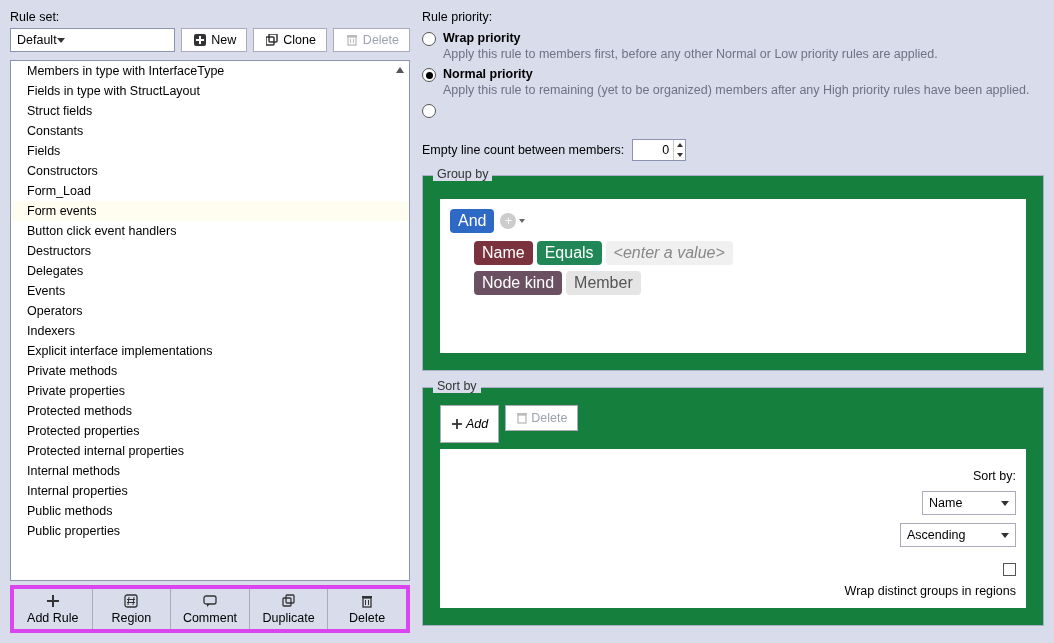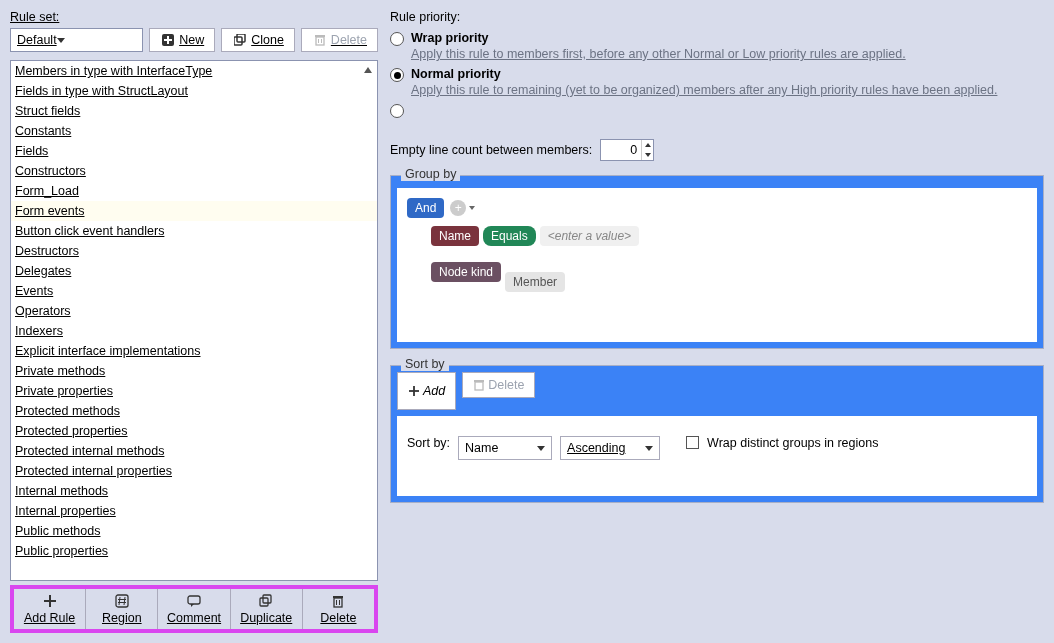--- a/index.html
+++ b/index.html
@@ -1,61 +1,61 @@
 <!DOCTYPE html>
 <html><head>
 <meta charset="utf-8">
 <style>
 * { box-sizing: border-box; font-family: "Segoe UI", Arial, sans-serif; font-size: 12.5px; }
 body { margin: 0; background: #d8dceb; padding: 10px; color: #000; }
 .main { display: flex; gap: 12px; height: 623px; }
-.left { width: 368px; display: flex; flex-direction: column; text-decoration: underline; }
+.left { width: 400px; display: flex; flex-direction: column; }
 .right { flex: 1; display: flex; flex-direction: column; }
 .label { color: #000; margin-bottom: 4px; }
 .top-row { display: flex; gap: 6px; margin-bottom: 8px; align-items: stretch; }
 .dropdown { background: #fff; border: 1px solid #8b93b0; height: 24px; display: flex; align-items: center; padding: 0 6px; flex: 1; cursor: pointer; }
 .dropdown-sm { background: #fff; border: 1px solid #aab; height: 24px; display: flex; align-items: center; padding: 0 6px; justify-content: space-between; cursor: pointer; }
 .caret-down { width: 0; height: 0; border-left: 4px solid transparent; border-right: 4px solid transparent; border-top: 5px solid #333; }
 .btn { background: #fff; border: 1px solid #aab; height: 24px; display: flex; align-items: center; justify-content: center; gap: 3px; padding: 0 10px; cursor: pointer; }
 .btn.disabled { color: #9ca3af; cursor: default; }
 .rule-list { flex: 1; background: #fff; border: 1px solid #8b93b0; overflow-y: auto; position: relative; }
-.rule-item { padding: 3px 4px; cursor: pointer; }
+.rule-item { padding: 3px 16px; cursor: pointer; }
 .rule-item.selected { background: #fffdf0; }
 .scroll-arrow { position: absolute; right: 2px; top: 2px; width: 14px; height: 14px; display:flex; align-items:center; justify-content:center; }
 .bottom-btns { display: flex; border: 4px solid #d946ef; margin-top: 4px; }
 .bbtn { flex: 1; text-align: center; padding: 4px 0; border-right: 1px solid #aab; cursor: pointer; display:flex; flex-direction:column; align-items:center; gap:2px; }
 .bbtn:last-child { border-right: none; }
 .ico { width: 16px; height: 16px; display: flex; align-items: center; justify-content: center; }
 .radio-group { margin-bottom: 2px; }
 .radio-row { display: flex; align-items: flex-start; gap: 7px; padding: 3px 0; }
 .radio { width: 14px; height: 14px; border: 1px solid #555; border-radius: 50%; display: flex; align-items: center; justify-content: center; flex-shrink: 0; margin-top: 1px; cursor:pointer; background:#fff;}
 .radio.sel::after { content: ""; width: 7px; height: 7px; background: #000; border-radius: 50%; }
 .radio-text strong { font-weight: 600; }
-.radio-desc { color: #6c7384; margin-top: 2px; text-decoration: underline; }
-.fieldset { border: 1px solid #a8afc6; background: #3b82f6; padding: 6px; margin-top: 8px; position: relative; }
+.radio-desc { color: #6c7384; margin-top: 2px; }
+.fieldset { border: 1px solid #a8afc6; background: #15803d; padding: 17px; margin-top: 8px; position: relative; }
 .fieldset-title { position: absolute; top: -9px; left: 10px; background: #d8dceb; padding: 0 4px; color:#333;}
 .group-box { background: #fff; border: none; margin-top: 6px; padding: 10px; min-height: 154px; }
-.tag { display: inline-flex; align-items: center; border-radius: 4px; padding: 3px 8px; color: #fff; font-size: 12px; margin-right: 4px; }
+.tag { display: inline-flex; align-items: center; border-radius: 4px; padding: 3px 8px; color: #fff; font-size: 16px; margin-right: 4px; }
 .tag-and { background: #2f69c6; }
 .tag-name { background: #7a333d; }
-.tag-equals { background: #218757; border-radius: 8px; }
+.tag-equals { background: #218757; }
 .tag-value { background: #f0f0f0; color: #888; font-style: italic; }
 .tag-nodekind { background: #6b5062; }
-.tag-member { background: #e5e5e5; color: #555; margin-top: 20px; }
+.tag-member { background: #e5e5e5; color: #555; }
 .plus-circle { width: 16px; height: 16px; border-radius: 50%; background: #ccc; color: #fff; display: inline-flex; align-items: center; justify-content: center; font-size: 12px; cursor:pointer; vertical-align:middle; margin-left:2px;}
 .tag-row { margin-bottom: 6px; margin-left: 24px; display:flex; align-items:center; }
 .empty-row { display: flex; align-items: center; gap: 8px; margin-top: 16px; margin-bottom: 6px; }
 .numbox { width: 54px; height: 22px; border: 1px solid #8b93b0; background: #fff; display: flex; align-items: center; }
 .numbox-val { flex:1; text-align: right; padding-right: 4px; }
 .num-spin { display:flex; flex-direction:column; width:12px;}
 .spin-up,.spin-down{ height:10px; display:flex; align-items:center; justify-content:center; border-left:1px solid #ccc; cursor:pointer;}
 .spin-up::after{content:"";border-left:3px solid transparent;border-right:3px solid transparent;border-bottom:4px solid #333;}
 .spin-down::after{content:"";border-left:3px solid transparent;border-right:3px solid transparent;border-top:4px solid #333;}
 .sort-box { background: #fff; margin-top: 6px; padding: 10px; min-height: 80px; }
-.sort-row { display: flex; align-items: flex-start; gap: 8px; margin-top:10px;}
+.sort-row { display: flex; align-items: flex-end; gap: 8px; margin-top:10px;flex-direction:column;}
 .checkbox { width: 13px; height: 13px; border: 1px solid #555; background: #fff; cursor:pointer; flex-shrink:0;}
 svg { display:block; }
 .addbtn-row{display:flex; gap:6px;}
 .caret-mini{width:0;height:0;border-left:3px solid transparent;border-right:3px solid transparent;border-top:4px solid #666;margin-left:3px;}
 </style>
 </head>
 <body>
 
 <div class="main">
   <div class="left">
@@ -114,21 +114,20 @@
         <div class="rule-item">Destructors</div>
         <div class="rule-item">Delegates</div>
         <div class="rule-item">Events</div>
         <div class="rule-item">Operators</div>
         <div class="rule-item">Indexers</div>
         <div class="rule-item">Explicit interface implementations</div>
         <div class="rule-item">Private methods</div>
         <div class="rule-item">Private properties</div>
         <div class="rule-item">Protected methods</div>
         <div class="rule-item">Protected properties</div>
-        <div class="rule-item">Protected internal methods</div>
         <div class="rule-item">Protected internal properties</div>
         <div class="rule-item">Internal methods</div>
         <div class="rule-item">Internal properties</div>
         <div class="rule-item">Public methods</div>
         <div class="rule-item">Public properties</div>
       </div>
     <div class="bottom-btns">
       <div class="bbtn">
         <span class="ico">
             <svg width="14" height="14">
@@ -253,21 +252,21 @@
           <span>Delete</span>
         </div>
       </div>
       <div class="sort-box">
         <div class="sort-row">
           <span>Sort by:</span>
           <div class="dropdown-sm" style="width:94px;">
             <span>Name</span>
             <span class="caret-down"></span>
           </div>
-          <div class="dropdown-sm" style="width:100px;text-decoration:underline;">
+          <div class="dropdown-sm" style="width:116px;">
             <span>Ascending</span>
             <span class="caret-down"></span>
           </div>
           <div style="width:10px;"></div>
           <div class="checkbox"></div>
           <span>Wrap distinct groups in regions</span>
         </div>
       </div>
     </div>
   </div>

